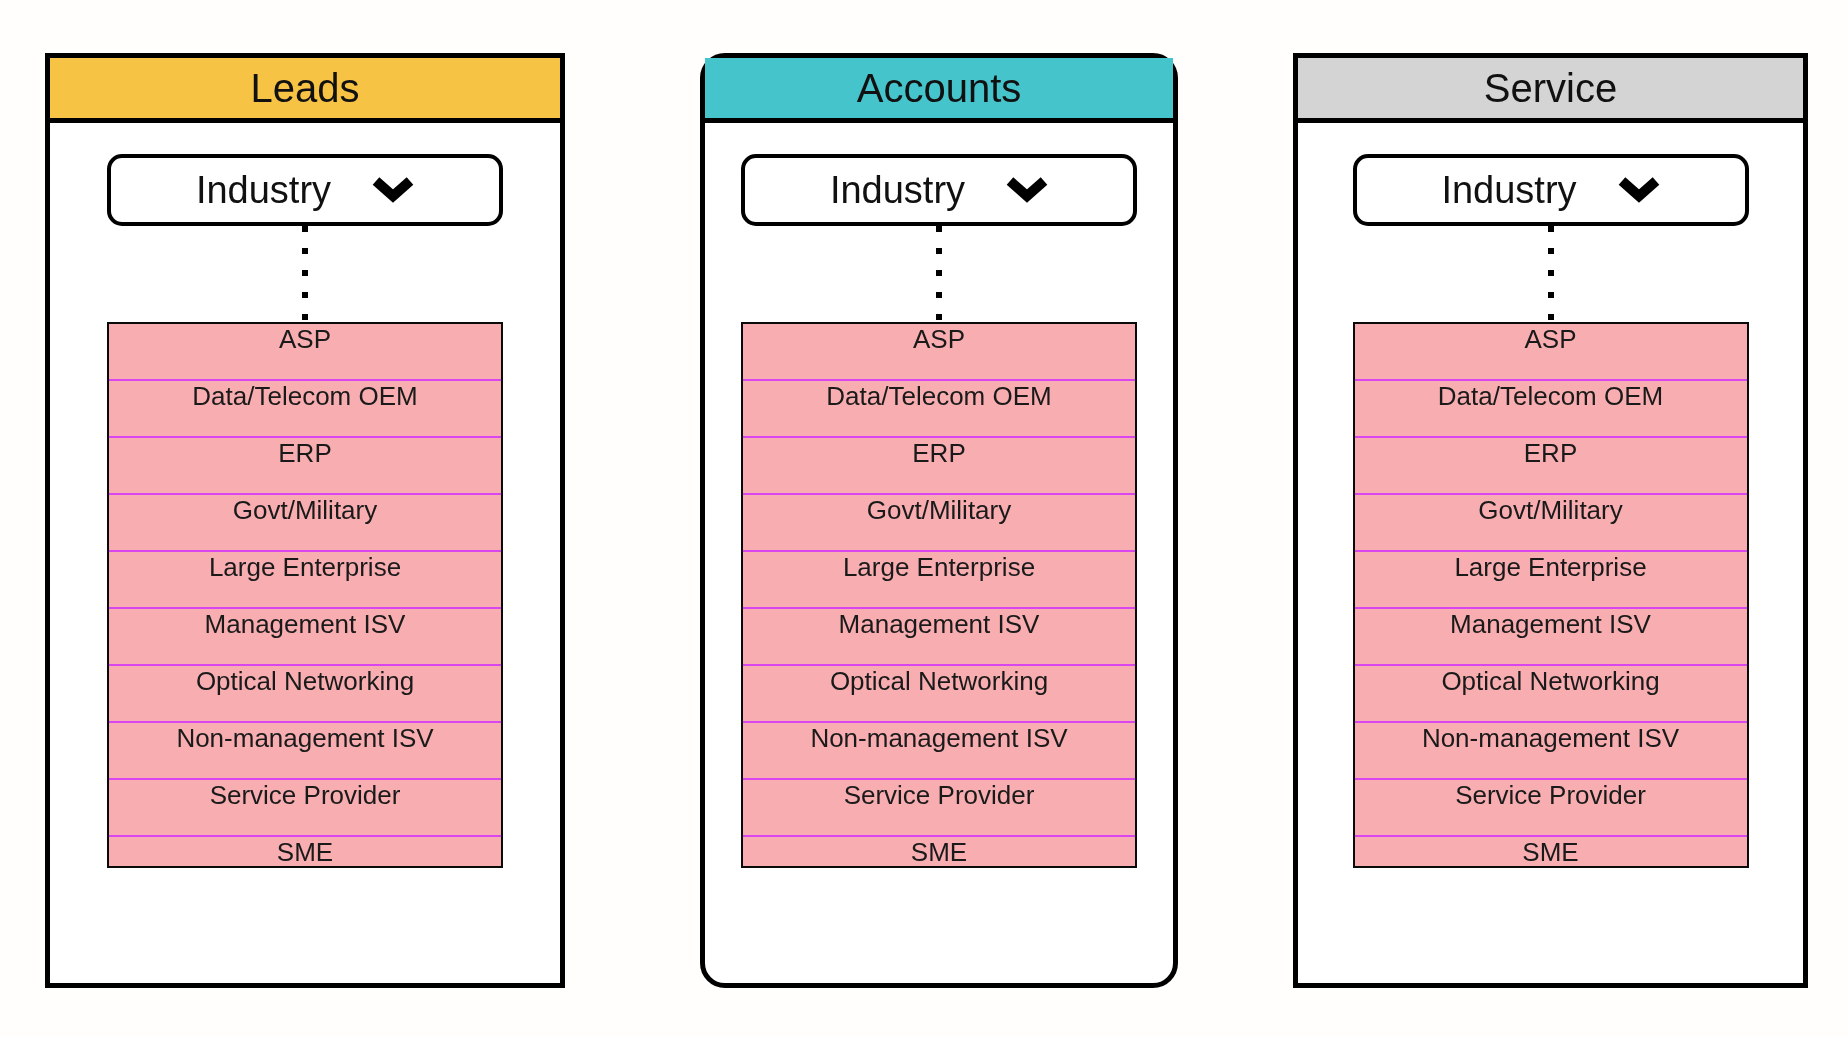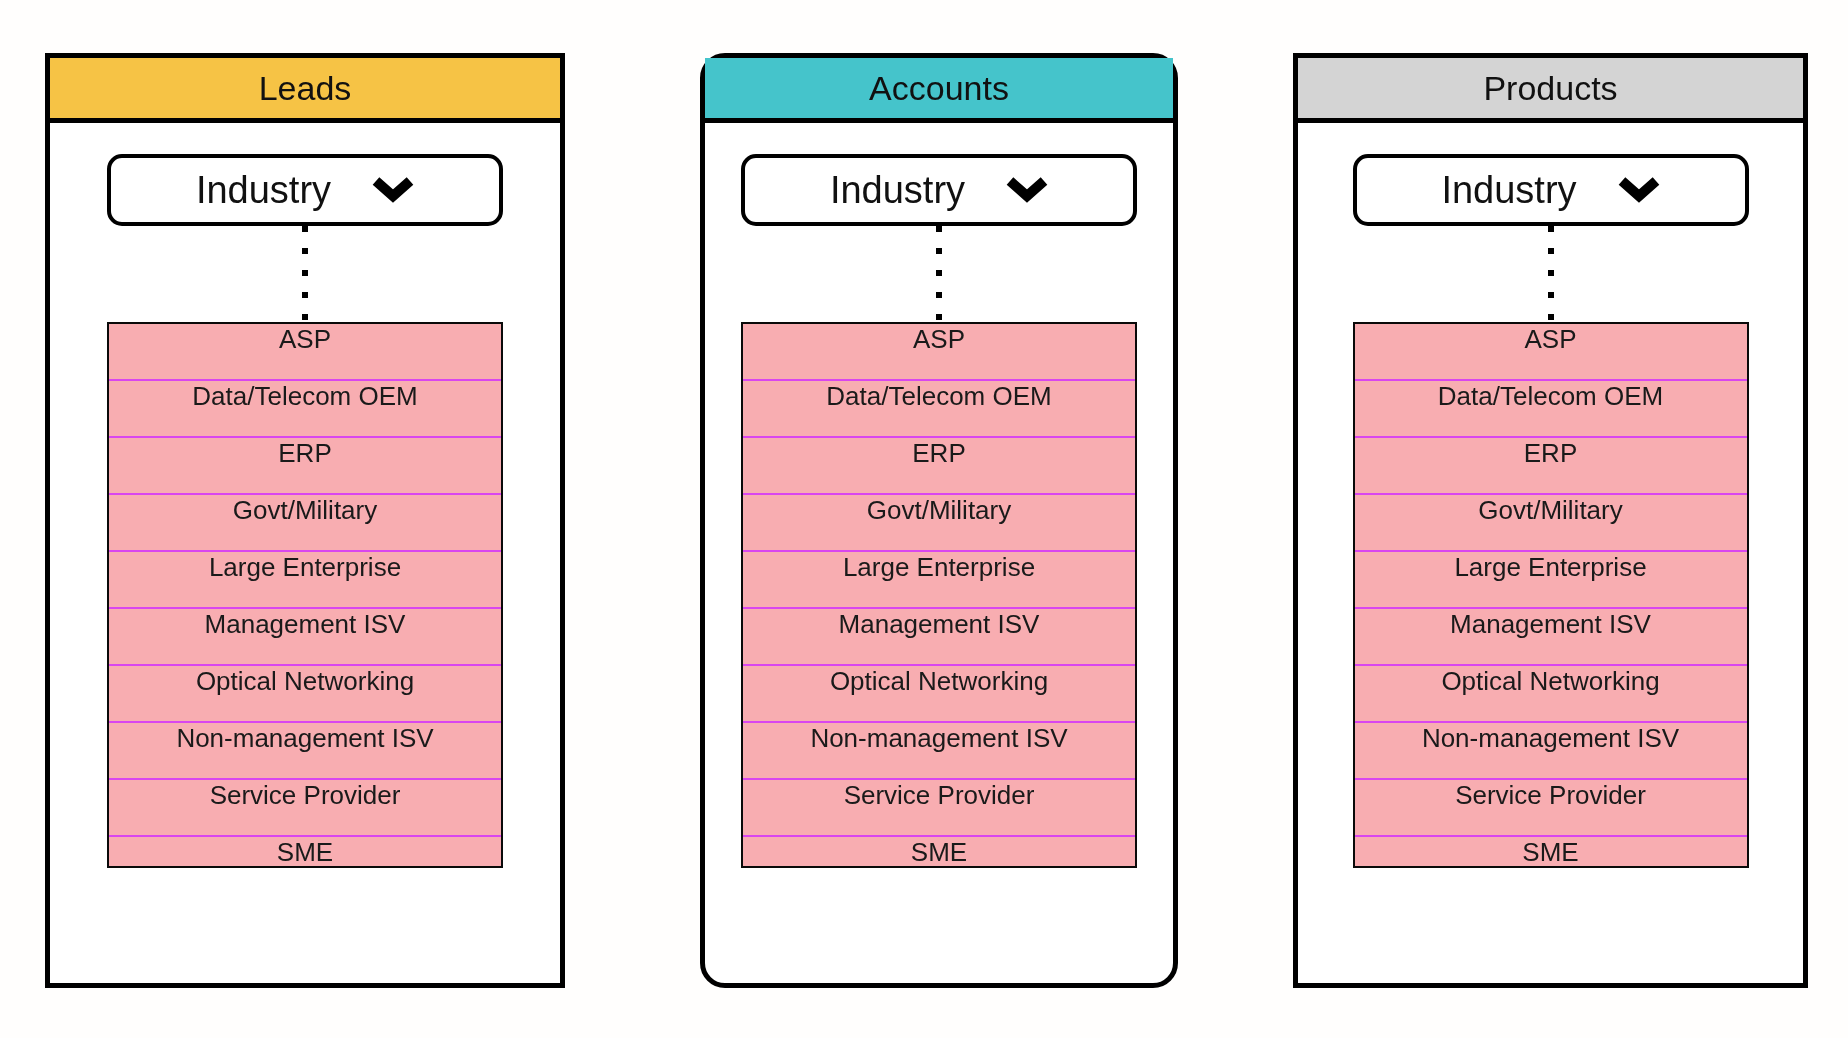--- a/index.html
+++ b/index.html
@@ -32,21 +32,21 @@
   .panel-products { left: 1293px; width: 515px; }
 
   .panel-header {
     width: 100%;
     height: 60px;
     border-bottom: 5px solid #000;
     box-sizing: content-box;
     display: flex;
     align-items: center;
     justify-content: center;
-    font-size: 34px;
+    font-size: 40px;
     color: #111;
     flex: 0 0 auto;
   }
   .dropdown {
     margin-top: 31px;
     width: 396px;
     height: 72px;
     box-sizing: border-box;
     background: #fff;
     border: 4px solid #000;
@@ -148,21 +148,21 @@
       <div class="option-row">Management ISV</div>
       <div class="option-row">Optical Networking</div>
       <div class="option-row">Non-management ISV</div>
       <div class="option-row">Service Provider</div>
       <div class="option-row">SME</div>
     </div>
   </div>
 
   <div class="panel panel-products">
     <div class="panel-header" style="background-color: rgb(212, 212, 212);">
-      <span>Products</span>
+      <span>Service</span>
     </div>
     <div class="dropdown">
       <span class="dropdown-label">Industry</span>
       <svg class="chevron" viewBox="0 0 42 26">
         <polyline points="4,4 21,19 38,4" fill="none" stroke="#000" stroke-width="10" stroke-linejoin="miter"></polyline>
       </svg>
     </div>
     <div class="connector"></div>
     <div class="option-list" style="background-color: rgb(248, 173, 177);">
       <div class="option-row">ASP</div>

